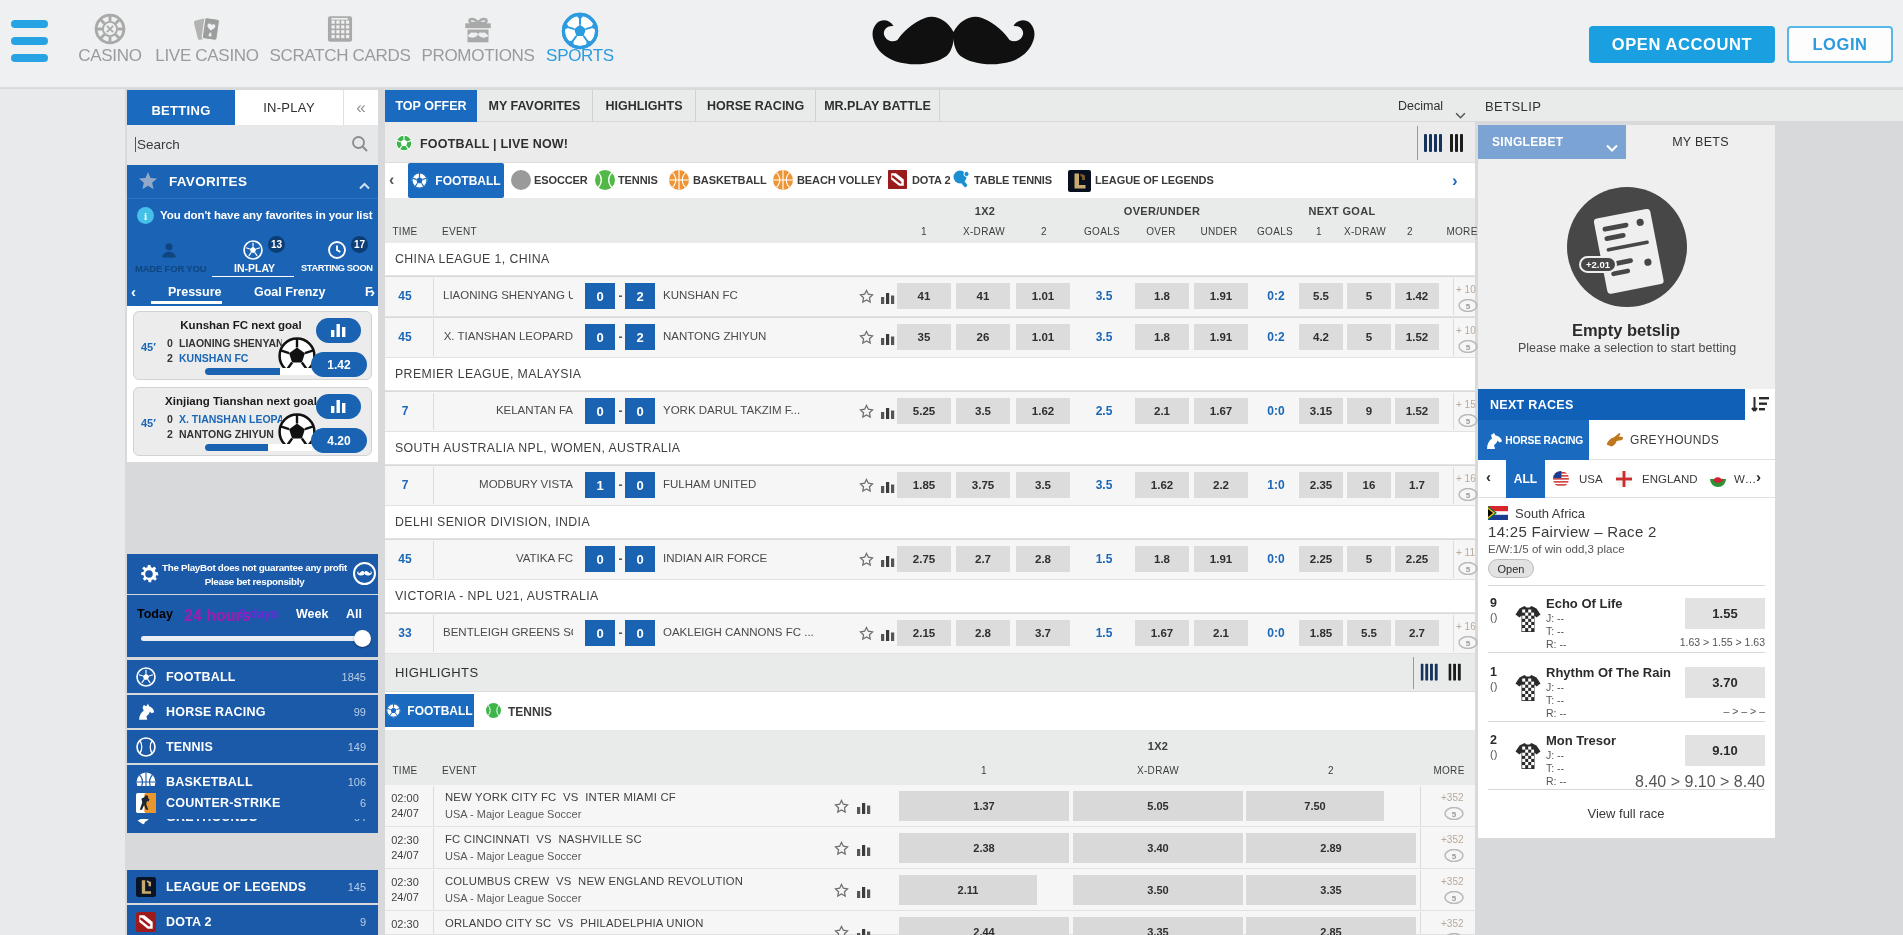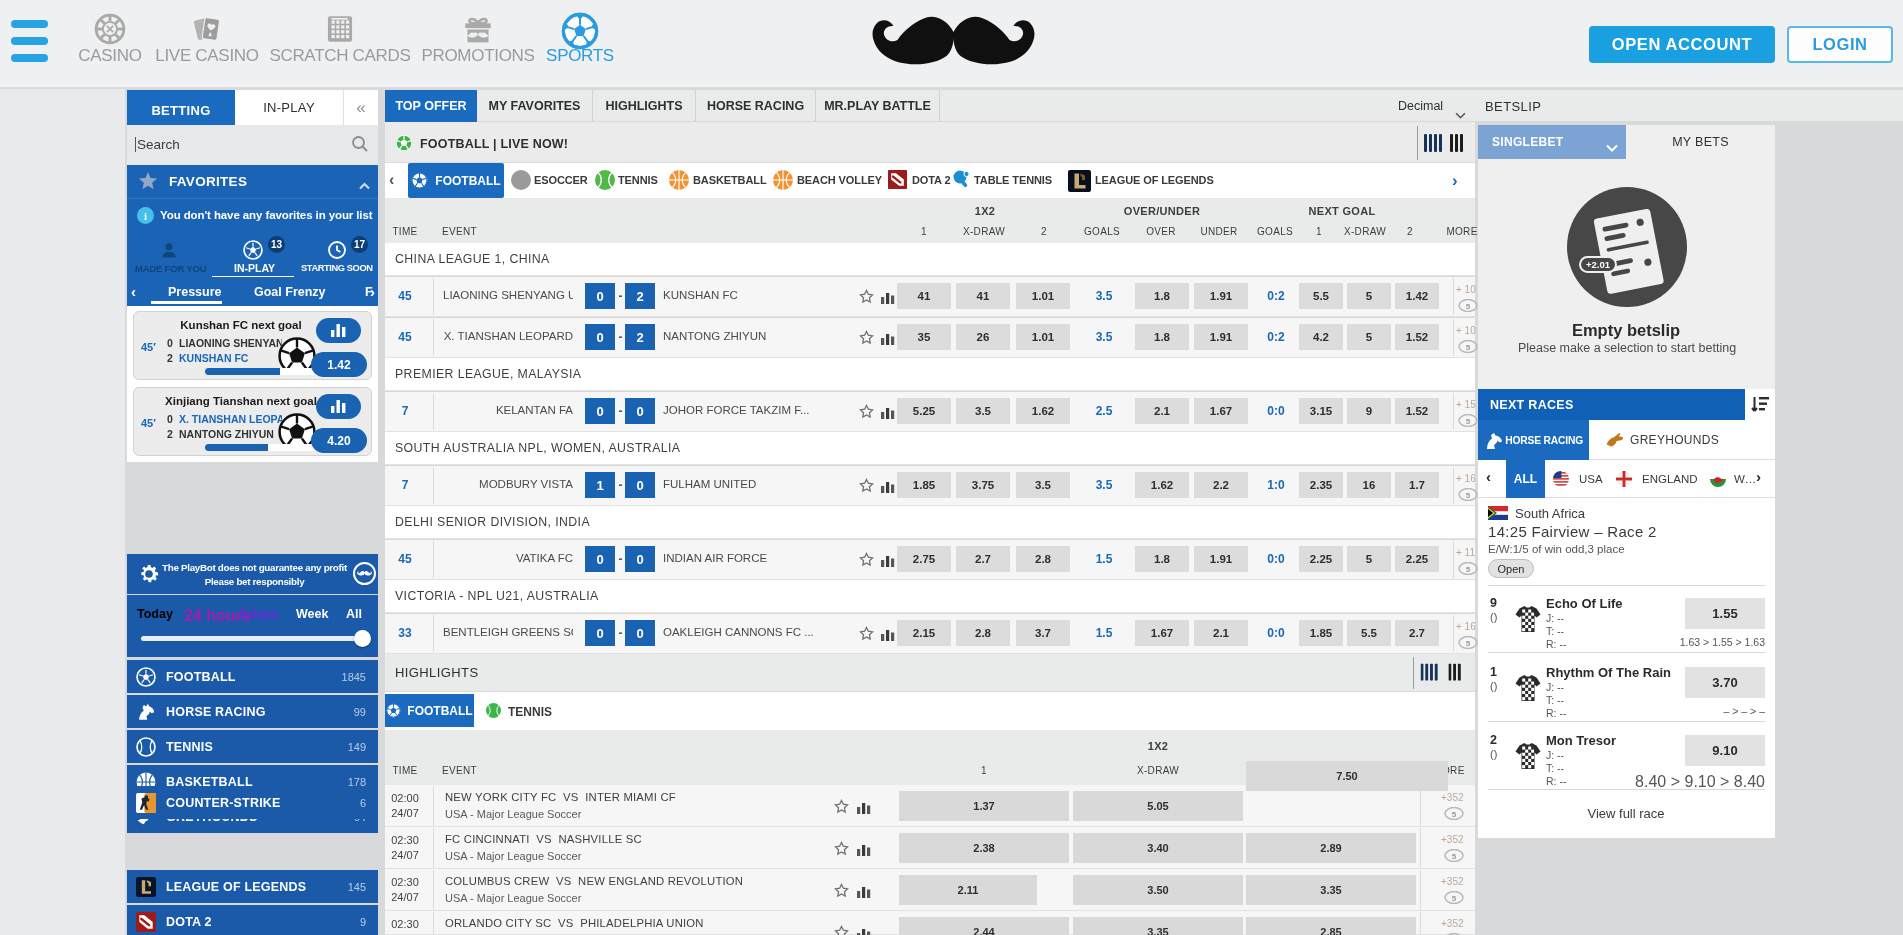--- a/index.html
+++ b/index.html
@@ -231,21 +231,21 @@
     <span class="cnt">149</span>
   </div>
 <div class="sport-row" style="top:765px">
     <span style="width:22px;margin-left:8px;display:flex;justify-content:center">
       <svg width="22" height="22" viewBox="0 0 24 24">
         <circle cx="12" cy="12" r="10.3" fill="#fff"></circle>
         <path d="M1.7 12h20.6M12 1.7v20.6M4.9 4.3c4.4 4.2 4.4 11.2 0 15.4M19.1 4.3c-4.4 4.2-4.4 11.2 0 15.4" stroke="#1b5aa8" stroke-width="1.2" fill="none"></path>
       </svg>
     </span>
     <span class="lbl" style="margin-left:9px">BASKETBALL</span>
-    <span class="cnt">178</span>
+    <span class="cnt">106</span>
   </div>
 <div class="sport-row" style="top:800px">
     <span style="width:22px;margin-left:8px;display:flex;justify-content:center">
       <svg width="22" height="22" viewBox="0 0 24 24">
         <path fill="#fff" d="M2.8 15.8l6.7-3c.2-2.6 1.4-4.6 3.4-5.7L14.2 4l2 2.6 4.2 1-.5 2.6-4.2.5c0 3.1-1.6 5.6-4.6 6.6l-1.4 2.6-2.3-.9z"></path>
       </svg>
     </span>
     <span class="lbl" style="margin-left:9px">GREYHOUNDS</span>
     <span class="cnt">64</span>
   </div>
@@ -443,21 +443,21 @@
     </svg></div>
 <div class="secttl" style="top:358px;height:33px">PREMIER LEAGUE, MALAYSIA</div>
 <div class="rowbg" style="top:391px;height:41px;border-top:1px solid #d8d8d8"></div>
 <div class="abs" style="left:433px;top:393px;width:1px;height:37px;background:#dcdcdc"></div>
 <div class="abs" style="left:1453px;top:393px;width:1px;height:37px;background:#dcdcdc"></div>
 <div class="abs b blue" style="left:405px;top:404px;transform:translateX(-50%);font-size:12px">7</div>
 <div class="abs" style="left:443px;top:404px;width:130px;text-align:right;font-size:11.5px;color:#4a4a4a;white-space:nowrap;overflow:hidden">KELANTAN FA</div>
 <div class="score" style="left:585px;top:398px">0</div>
 <div class="abs b" style="left:618.5px;top:404px;color:#555;font-size:12px">-</div>
 <div class="score" style="left:625px;top:398px">0</div>
-<div class="abs" style="left:663px;top:404px;font-size:11.5px;color:#4a4a4a;white-space:nowrap">JOHOR FORCE TAKZIM F...</div>
+<div class="abs" style="left:663px;top:404px;font-size:11.5px;color:#4a4a4a;white-space:nowrap">YORK DARUL TAKZIM F...</div>
 <div class="abs" style="left:858px;top:403px"><svg class="star" viewBox="0 0 24 24">
       <path fill="none" stroke="#6e6e6e" stroke-width="1.8" d="M12 3.5l2.6 5.3 5.9.9-4.3 4.1 1 5.9-5.2-2.8-5.2 2.8 1-5.9L3.5 9.7l5.9-.9z"></path>
     </svg></div>
 <div class="abs" style="left:880px;top:404px"><svg width="16" height="16" viewBox="0 0 16 16">
       <rect x="1" y="8" width="3.2" height="7" fill="#555"></rect>
       <rect x="6" y="4" width="3.2" height="11" fill="#3b3b3b"></rect>
       <rect x="11" y="6.5" width="3.2" height="8.5" fill="#555"></rect>
     </svg></div>
 <div class="odds" style="left:897px;top:398px;width:54px">5.25</div>
 <div class="odds" style="left:956px;top:398px;width:54px">3.5</div>
@@ -615,21 +615,21 @@
 <div class="abs" style="left:833px;top:798px"><svg class="star" viewBox="0 0 24 24">
       <path fill="none" stroke="#6e6e6e" stroke-width="1.8" d="M12 3.5l2.6 5.3 5.9.9-4.3 4.1 1 5.9-5.2-2.8-5.2 2.8 1-5.9L3.5 9.7l5.9-.9z"></path>
     </svg></div>
 <div class="abs" style="left:856px;top:799px"><svg width="16" height="16" viewBox="0 0 16 16">
       <rect x="1" y="8" width="3.2" height="7" fill="#555"></rect>
       <rect x="6" y="4" width="3.2" height="11" fill="#3b3b3b"></rect>
       <rect x="11" y="6.5" width="3.2" height="8.5" fill="#555"></rect>
     </svg></div>
 <div class="hodds" style="left:899px;top:791px;width:170px">1.37</div>
 <div class="hodds" style="left:1073px;top:791px;width:170px">5.05</div>
-<div class="hodds" style="left:1246px;top:761px;width:202px">7.50</div>
+<div class="hodds" style="left:1246px;top:791px;width:138px">7.50</div>
 <div class="abs" style="left:1441px;top:792px;font-size:10px;color:#b9a99a">+352</div>
 <div class="abs" style="left:1444px;top:806px;width:20px;height:13px"><svg width="20" height="13" viewBox="0 0 20 13">
       <ellipse cx="10" cy="6.5" rx="9" ry="6" fill="none" stroke="#b9b9b9" stroke-width="1.5"></ellipse>
       <text x="10" y="9.5" font-size="8" fill="#9a9a9a" text-anchor="middle" font-weight="bold">5</text>
     </svg></div>
 <div class="rowbg" style="top:827px;height:42px;border-bottom:1px solid #e2e2e2;background:#f6f6f6"></div>
 <div class="abs" style="left:433px;top:828px;width:1px;height:40px;background:#dcdcdc"></div>
 <div class="abs" style="left:1420px;top:828px;width:1px;height:40px;background:#dcdcdc"></div>
 <div class="abs" style="left:405px;top:833px;transform:translateX(-50%);font-size:11px;color:#3f3f3f;text-align:center;line-height:15px">02:30<br>24/07</div>
 <div class="abs" style="left:445px;top:833px;font-size:11.3px;color:#3f3f3f;letter-spacing:0.2px">FC CINCINNATI&nbsp; VS&nbsp; NASHVILLE SC</div>

